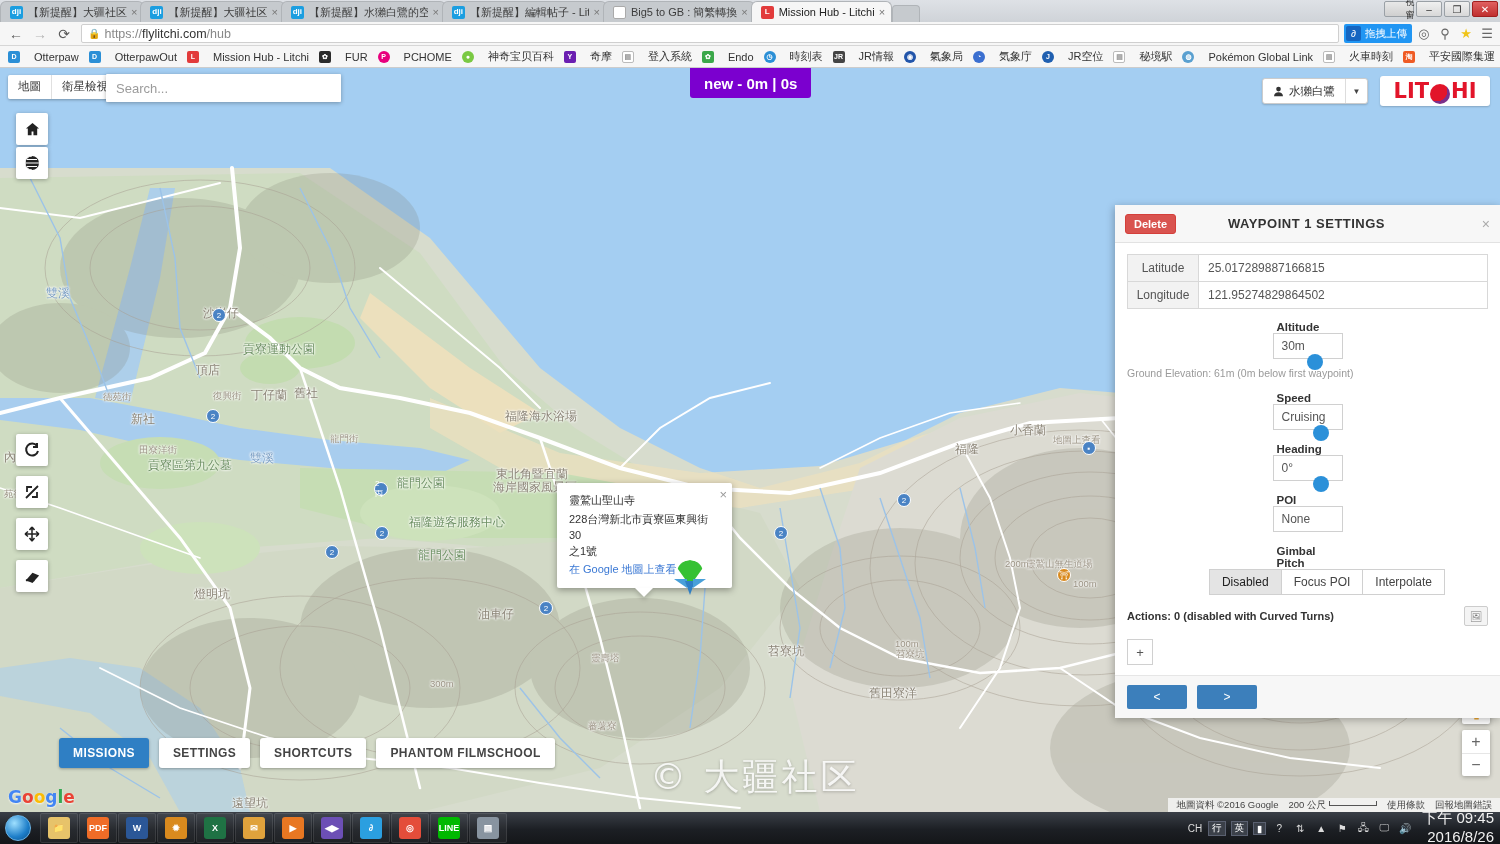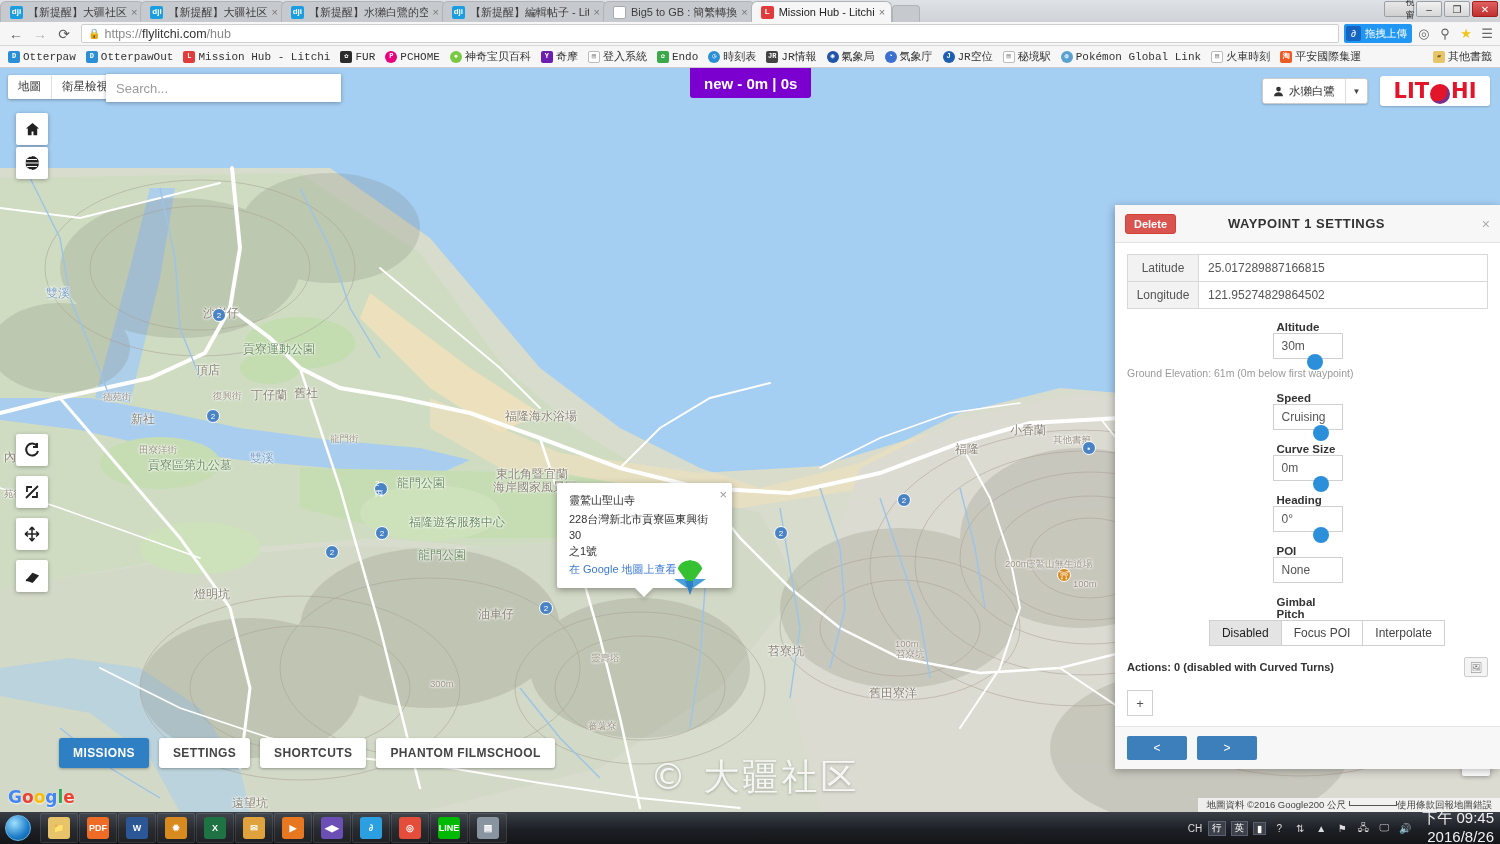--- a/index.html
+++ b/index.html
@@ -86,22 +86,22 @@
   .tb-ic { width: 18px; text-align: center; font-size: 13px; color: #666; }
   .tb-ic.star { color: #f0c419; }
 
   .bookmarks-bar {
     position: absolute; top: 46px; left: 0; width: 1500px; height: 22px;
     background: #f6f6f6; border-bottom: 1px solid #ccc;
     display: flex; align-items: center; padding: 0 4px; gap: 2px;
     overflow: hidden;
   }
   .bm {
-    display: flex; align-items: center; gap: 3px; padding: 1px 4px;
-    font-size: 11px; color: #333; white-space: nowrap; flex: 0 0 auto; font-family: Liberation Mono, monospace;
+    display: flex; align-items: center; gap: 14px; padding: 1px 4px;
+    font-size: 11px; color: #333; white-space: nowrap; flex: 0 0 auto;
   }
   .bm .bmico {
     width: 12px; height: 12px; flex: 0 0 12px; border-radius: 2px;
     display: flex; align-items: center; justify-content: center;
     font-size: 7px; color: #fff; font-weight: bold; line-height: 1;
   }
   .bm-other { margin-left: auto; }
 
   
   .page {
@@ -254,21 +254,21 @@
     font-family: "DejaVu Sans", sans-serif; font-weight: bold;
     text-shadow: 0 1px 2px rgba(255,255,255,.8);
   }
   .gmaps-logo .b { color: #4285f4; } .gmaps-logo .r { color: #ea4335; }
   .gmaps-logo .y { color: #fbbc05; } .gmaps-logo .g { color: #34a853; }
 
   
   .map-footer {
     position: absolute; right: 0; bottom: 0; height: 14px;
     background: rgba(245,245,245,.85);
-    display: flex; align-items: center; padding: 0 8px;
+    display: flex; align-items: center; gap: 10px; padding: 0 8px;
     font-size: 9.5px; color: #444;
   }
   .scalebar {
     display: inline-block; width: 48px; height: 5px;
     border: 1px solid #555; border-top: none; margin-left: 3px;
     position: relative; top: -2px;
   }
 
   
   .pegman {
@@ -676,21 +676,21 @@
           <div class="maplabel " style="left: 496px; top: 398px;">東北角暨宜蘭</div>
           <div class="maplabel " style="left: 493px; top: 411px;">海岸國家風景區</div>
           <div class="maplabel park" style="left: 397px; top: 407px;">龍門公園</div>
           <div class="maplabel park" style="left: 409px; top: 446px;">福隆遊客服務中心</div>
           <div class="maplabel " style="left: 505px; top: 340px;">福隆海水浴場</div>
           <div class="maplabel " style="left: 194px; top: 518px;">燈明坑</div>
           <div class="maplabel " style="left: 478px; top: 538px;">油車仔</div>
           <div class="maplabel sm" style="left: 613px; top: 452px;">靈鷲山聖山寺</div>
           <div class="maplabel " style="left: 955px; top: 373px;">福隆</div>
           <div class="maplabel " style="left: 1010px; top: 354px;">小香蘭</div>
-          <div class="maplabel sm" style="left: 1053px; top: 366px;">其他書籤</div>
+          <div class="maplabel sm" style="left: 1053px; top: 366px;">地圖上查看</div>
           <div class="maplabel sm" style="left: 1026px; top: 490px;">靈鷲山無生道場</div>
           <div class="maplabel " style="left: 768px; top: 575px;">苕寮坑</div>
           <div class="maplabel sm" style="left: 896px; top: 580px;">苕寮坑</div>
           <div class="maplabel " style="left: 869px; top: 617px;">舊田寮洋</div>
           <div class="maplabel sm" style="left: 588px; top: 652px;">蕃薯寮</div>
           <div class="maplabel sm" style="left: 591px; top: 584px; text-align: right;">靈壽塔</div>
           <div class="maplabel " style="left: 232px; top: 727px;">遠望坑</div>
           <div class="maplabel sm" style="left: 895px; top: 570px;">100m</div>
           <div class="maplabel sm" style="left: 1005px; top: 490px;">200m</div>
           <div class="maplabel sm" style="left: 1073px; top: 510px;">100m</div>
@@ -849,27 +849,20 @@
         <div class="note">Ground Elevation: 61m (0m below first waypoint)</div>
 
         <div class="row">
           <div class="rl">Speed</div>
           <div class="rbox">Cruising</div>
           <div class="slider">
             <div class="knob" style="left:-2px"></div>
           </div>
         </div>
 
-        <div class="row">
-          <div class="rl">Curve Size</div>
-          <div class="rbox">0m</div>
-          <div class="slider">
-            <div class="knob" style="left:-2px"></div>
-          </div>
-        </div>
 
         <div class="row">
           <div class="rl">Heading</div>
           <div class="rbox">0°</div>
           <div class="slider">
             <div class="knob" style="left:-2px"></div>
           </div>
         </div>
 
         <div class="row">

